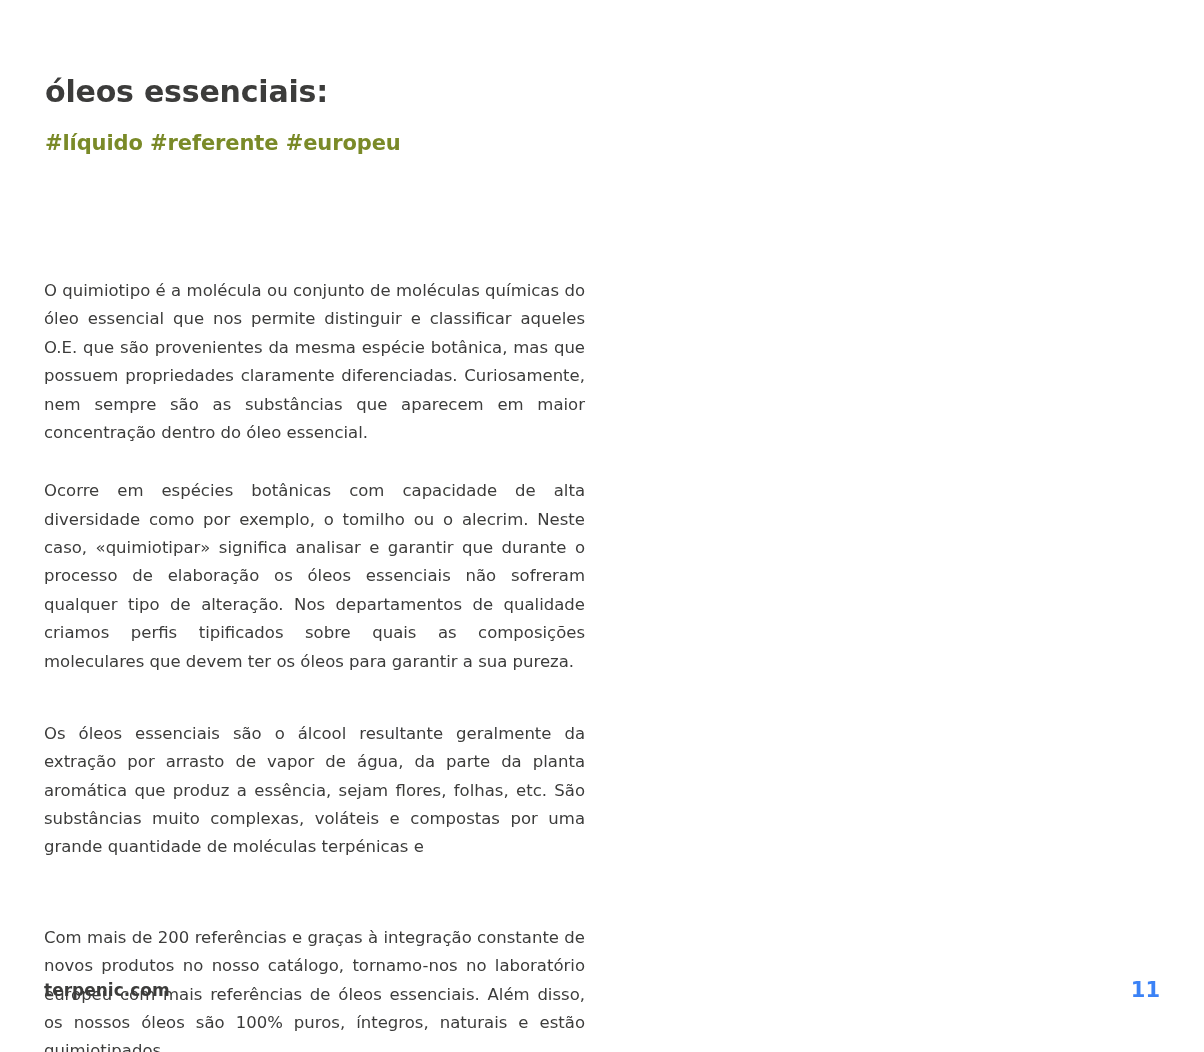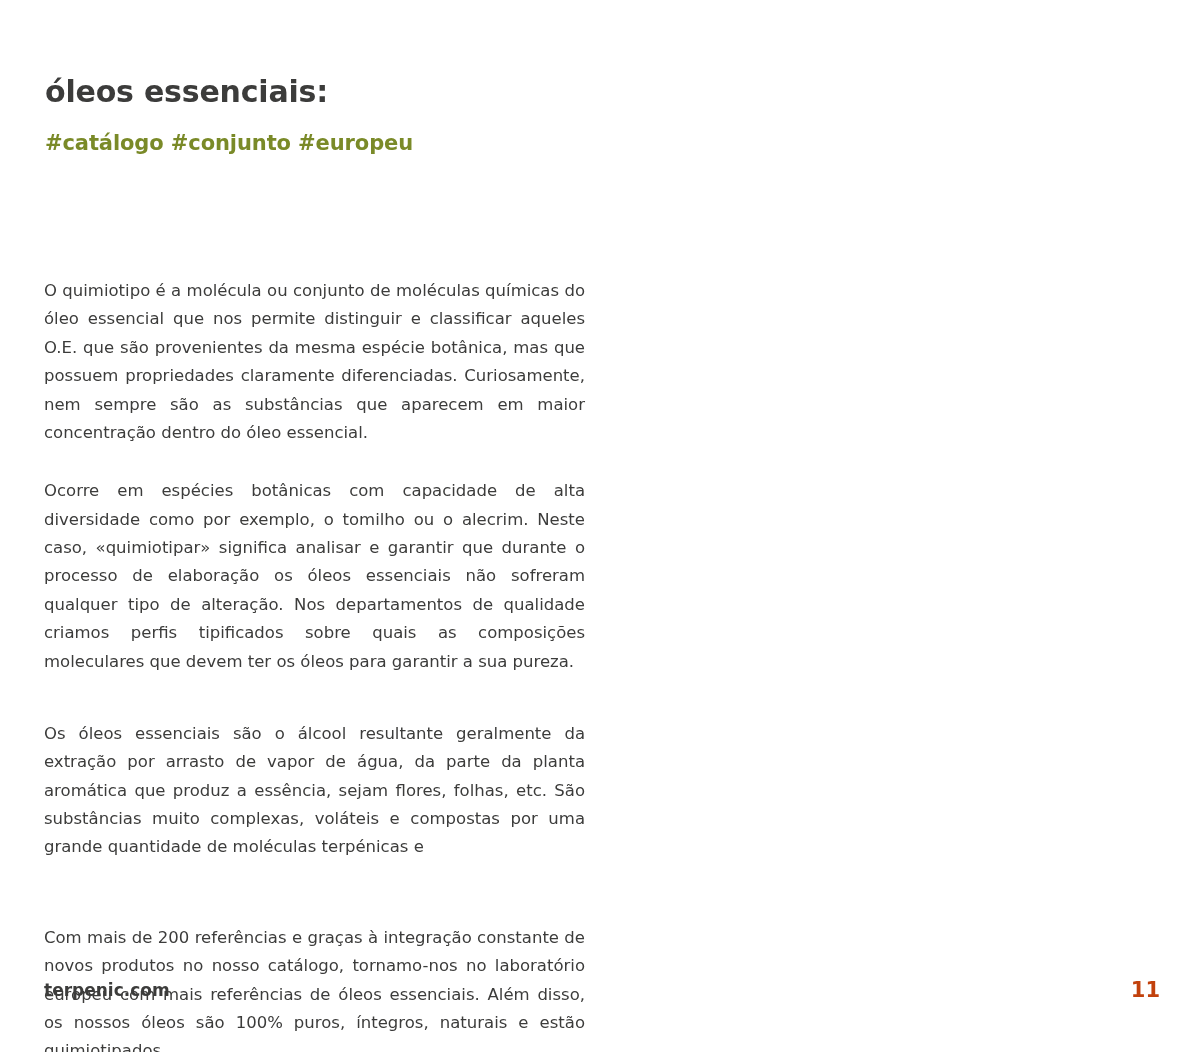--- a/index.html
+++ b/index.html
@@ -78,31 +78,31 @@
   .footer-site {
     font-family: "DejaVu Sans", sans-serif;
     font-weight: bold;
     font-size: 17px;
     color: #3c3c3b;
   }
   .footer-page {
     font-family: "DejaVu Sans", sans-serif;
     font-weight: bold;
     font-size: 21px;
-    color: #c2410c;
+    color: #3b82f6;
   }
 </style>
 </head>
 <body>
 
 <div class="page">
 
   <div class="title-block">
     <div class="title-line">óleos essenciais:</div>
-    <div class="hashtags">#catálogo #conjunto #europeu</div>
+    <div class="hashtags">#líquido #referente #europeu</div>
   </div>
 
   <div class="columns">
     <div class="col">
       <p class="body-par">O quimiotipo é a molécula ou conjunto de moléculas químicas do óleo essencial que nos permite distinguir e classificar aqueles O.E. que são provenientes da mesma espécie botânica, mas que possuem propriedades claramente diferenciadas. Curiosamente, nem sempre são as substâncias que aparecem em maior concentração dentro do óleo essencial.</p>
       <p class="body-par">Ocorre em espécies botânicas com capacidade de alta diversidade como por exemplo, o tomilho ou o alecrim. Neste caso, «quimiotipar» significa analisar e garantir que durante o processo de elaboração os óleos essenciais não sofreram qualquer tipo de alteração. Nos departamentos de qualidade criamos perfis tipificados sobre quais as composições moleculares que devem ter os óleos para garantir a sua pureza.</p>
       <p class="body-par gap-before">Os óleos essenciais são o álcool resultante geralmente da extração por arrasto de vapor de água, da parte da planta aromática que produz a essência, sejam flores, folhas, etc. São substâncias muito complexas, voláteis e compostas por uma grande quantidade de moléculas terpénicas e</p>
     </div>
     <div class="col">
       <p class="body-par">Com mais de 200 referências e graças à integração constante de novos produtos no nosso catálogo, tornamo-nos no laboratório europeu com mais referências de óleos essenciais. Além disso, os nossos óleos são 100% puros, íntegros, naturais e estão quimiotipados.</p>

